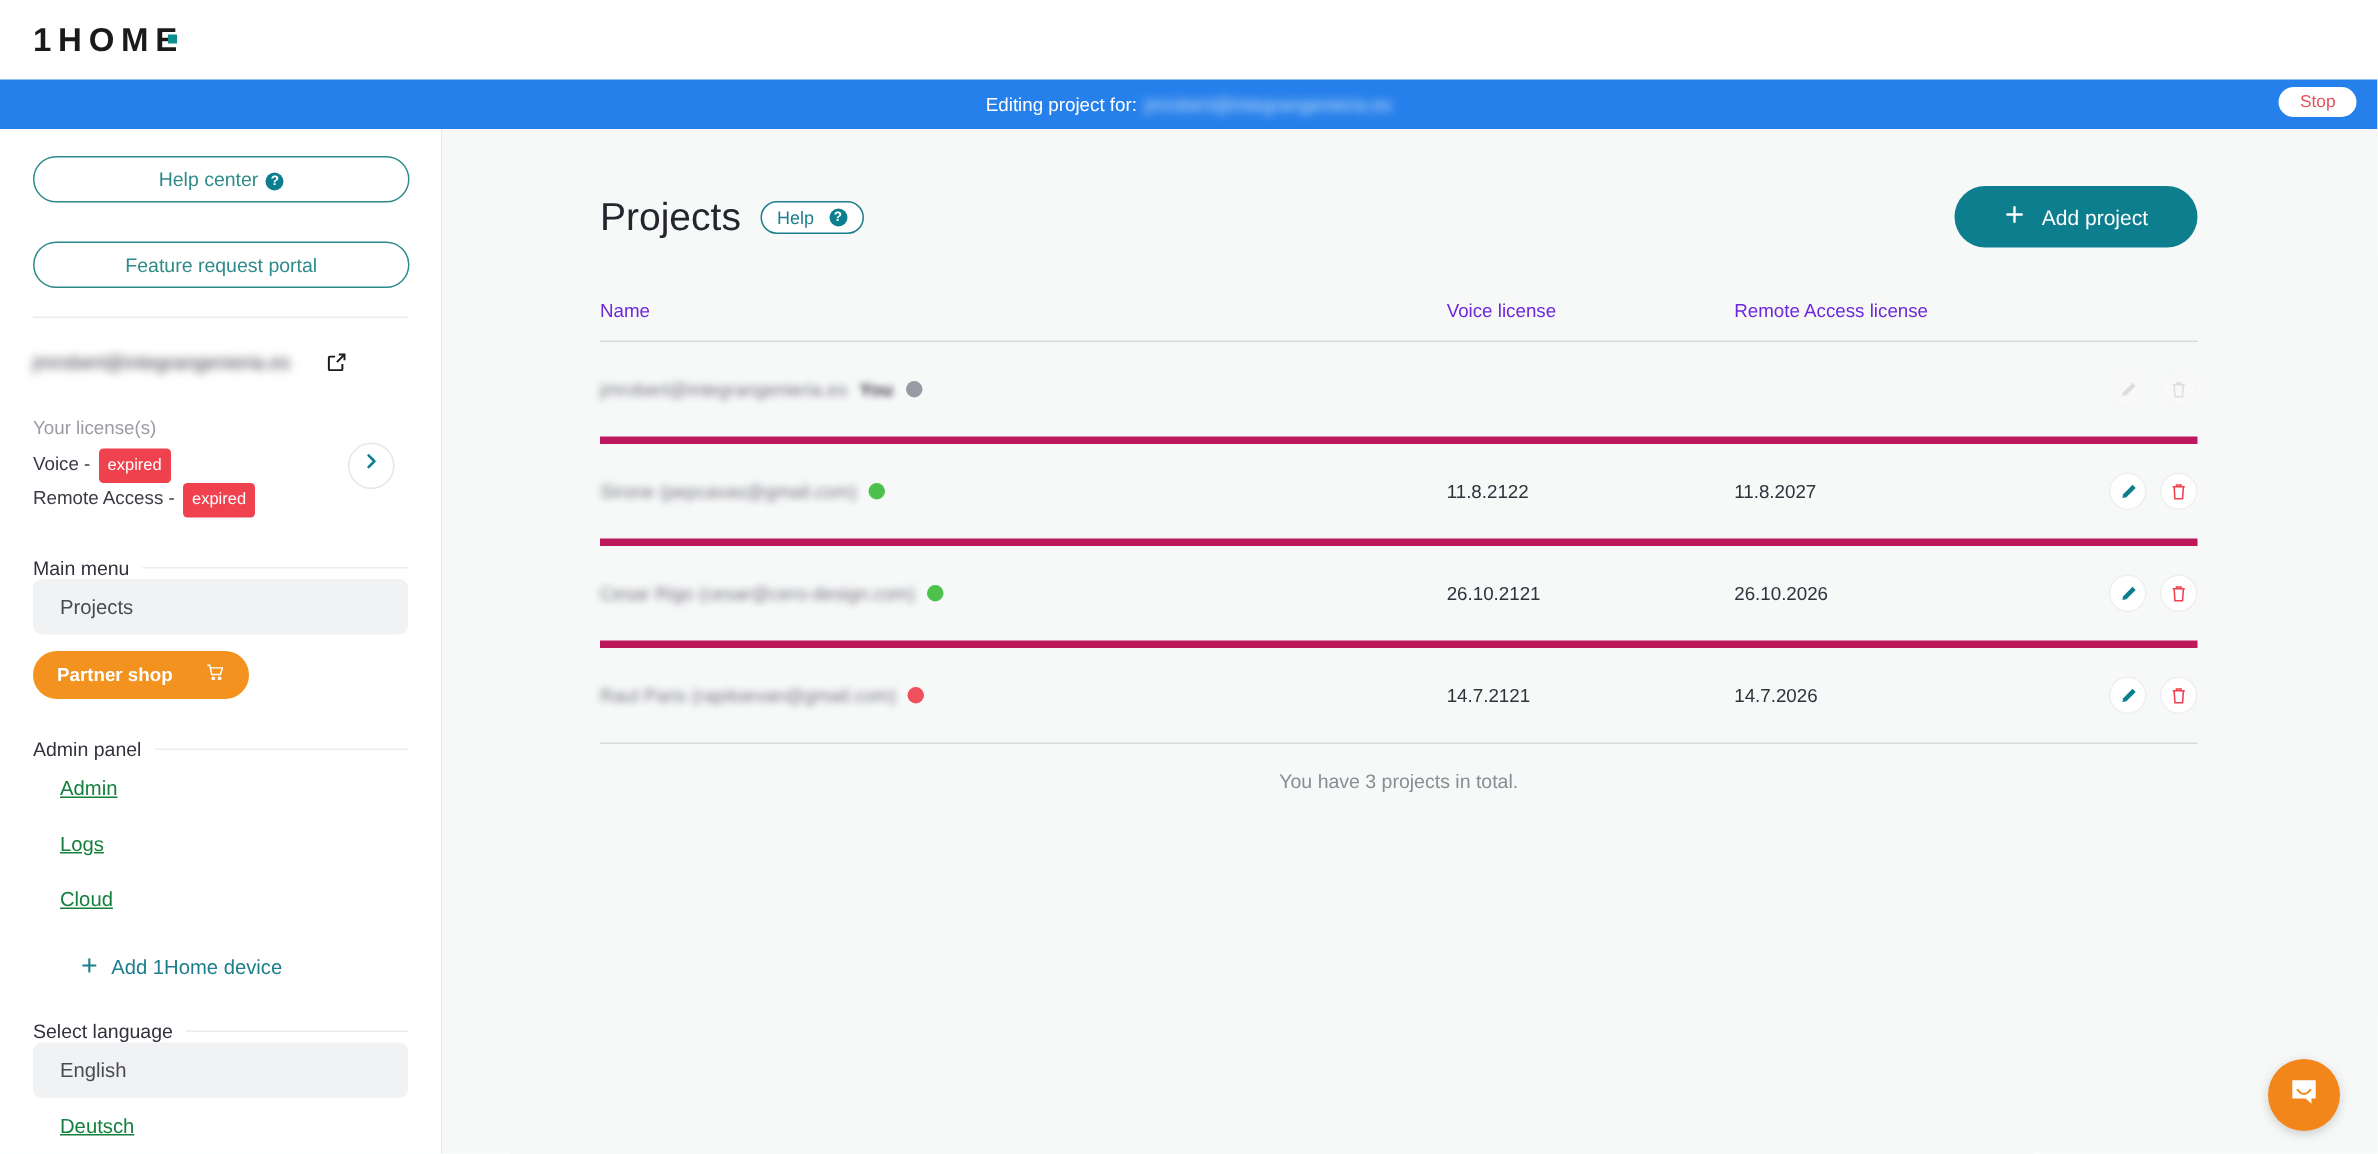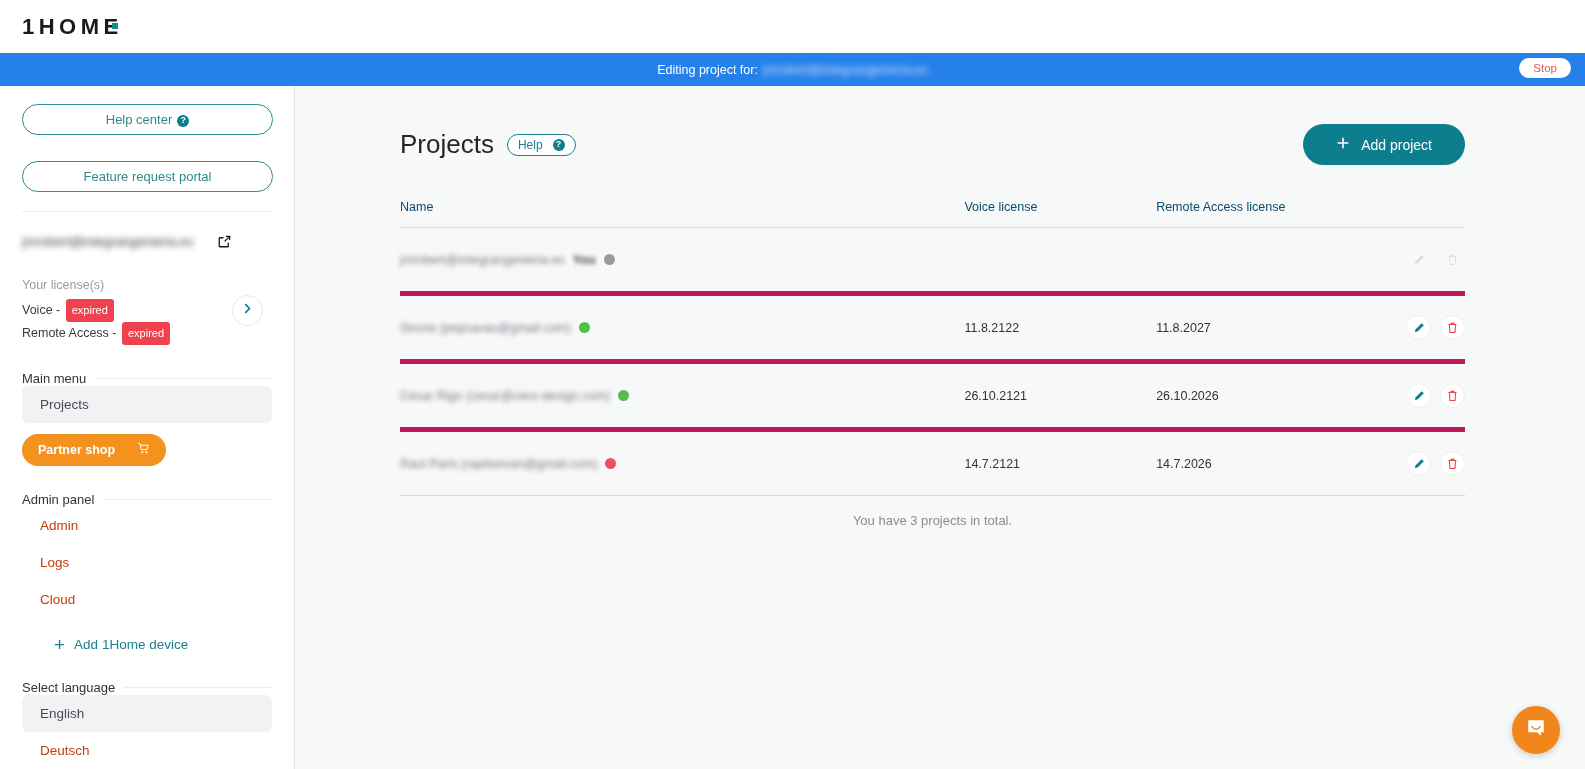--- a/index.html
+++ b/index.html
@@ -171,21 +171,21 @@
   }
 
   .menu-item {
     font-size: 13.5px;
     color: #4a4a54;
     padding: 11px 0 11px 18px;
     border-radius: 6px;
     cursor: pointer;
   }
   .menu-item.active { background: #f1f2f3; }
-  .menu-item.muted { color: #c2410c; }
+  .menu-item.muted { color: #15803d; text-decoration: underline; }
 
   .partner-shop {
     display: inline-flex;
     align-items: center;
     gap: 22px;
     background: #f3921e;
     color: #fff;
     border: none;
     border-radius: 16px;
     font-size: 12.5px;
@@ -257,21 +257,21 @@
 
   table.projects {
     width: 100%;
     border-collapse: collapse;
     margin-top: 35px;
   }
   table.projects th {
     text-align: left;
     font-size: 12.5px;
     font-weight: 400;
-    color: #0c4a6e;
+    color: #6d28d9;
     padding: 0 0 13px 0;
     border-bottom: 1px solid #d8d9dc;
   }
   table.projects th.c-name { width: 53%; }
   table.projects th.c-voice { width: 18%; }
   table.projects th.c-remote { width: 21%; }
   table.projects th.c-act { width: 8%; }
 
   table.projects td {
     padding: 19px 0;

